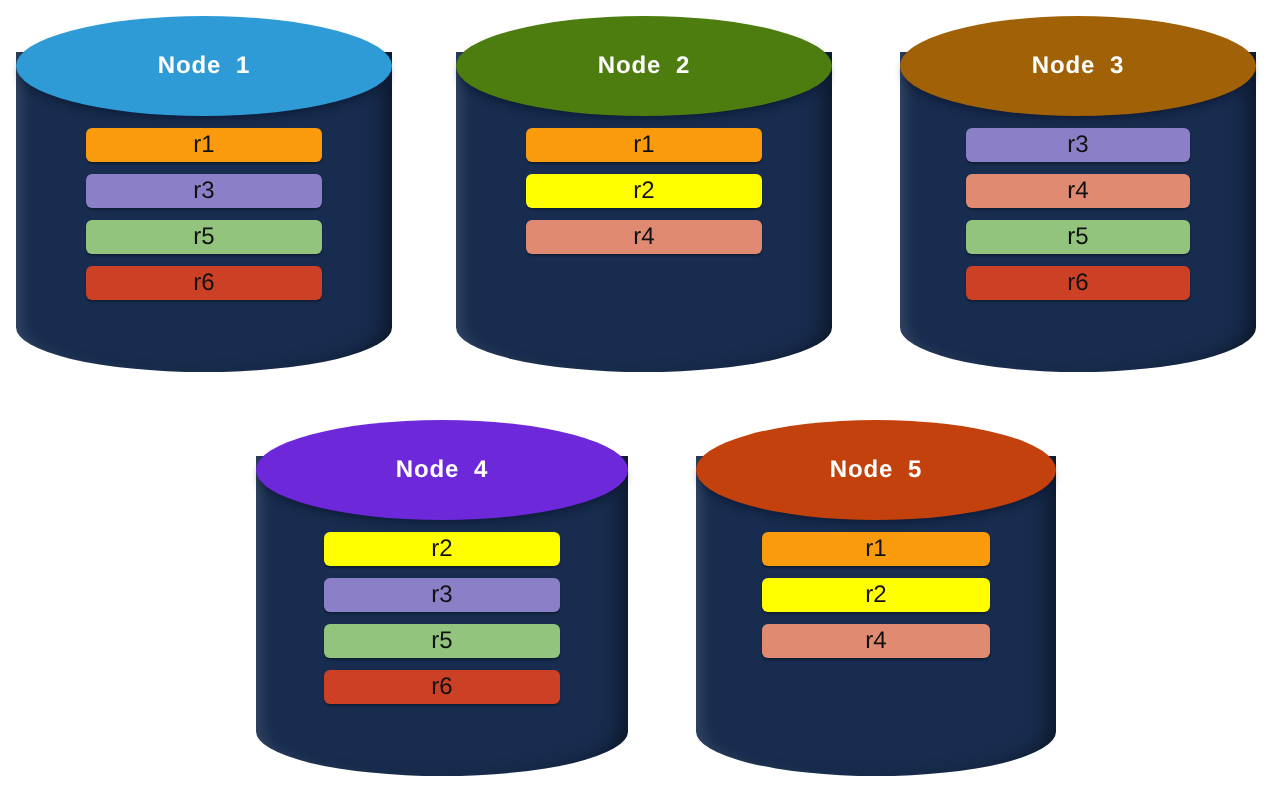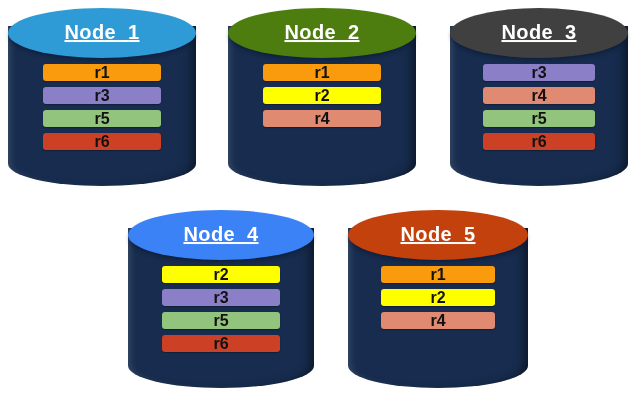--- a/index.html
+++ b/index.html
@@ -43,41 +43,40 @@
     box-shadow: 0 3px 5px -2px rgba(10,20,45,0.75);
   }
   .cyl-top-label {
     position: absolute;
     left: 0;
     right: 0;
     top: 50%;
     transform: translateY(-52%);
     text-align: center;
     color: #ffffff;
-    font-size: 20px;
+    font-size: 12px;
     font-weight: bold;
     letter-spacing: 0.4px;
     white-space: pre;
-    text-decoration: underline;
   }
   .bars {
     position: absolute;
     left: 0;
     right: 0;
     top: 56px;
   }
   .bar {
     position: relative;
     height: 17px;
     margin: 0 auto 6px auto;
     border-radius: 3px;
     text-align: center;
     line-height: 17px;
-    font-size: 16px;
-    font-weight: bold;
+    font-size: 12px;
+    font-weight: normal;
     color: #111111;
     box-shadow: 0 1px 1px rgba(0,0,0,0.30);
   }
 </style>
 </head>
 <body>
 
 <div id="canvas" style="background: rgb(255, 255, 255);">
     <div class="node" style="left: 8px; top: 8px; width: 188px; height: 178px;">
       <div class="cyl-body" style="background: rgb(23, 44, 78);"></div>
@@ -97,33 +96,33 @@
         <div class="cyl-top-label" style="color: rgb(255, 255, 255);">Node  2</div>
       </div>
       <div class="bars">
         <div class="bar" style="background: rgb(249, 155, 12); width: 118px;">r1</div>
         <div class="bar" style="background: rgb(255, 255, 0); width: 118px;">r2</div>
         <div class="bar" style="background: rgb(224, 138, 114); width: 118px;">r4</div>
       </div>
     </div>
     <div class="node" style="left: 450px; top: 8px; width: 178px; height: 178px;">
       <div class="cyl-body" style="background: rgb(23, 44, 78);"></div>
-      <div class="cyl-top" style="background: #404040;">
+      <div class="cyl-top" style="background: #a16207;">
         <div class="cyl-top-label" style="color: rgb(255, 255, 255);">Node  3</div>
       </div>
       <div class="bars">
         <div class="bar" style="background: rgb(139, 127, 199); width: 112px;">r3</div>
         <div class="bar" style="background: rgb(224, 138, 114); width: 112px;">r4</div>
         <div class="bar" style="background: rgb(146, 196, 125); width: 112px;">r5</div>
         <div class="bar" style="background: rgb(204, 65, 37); width: 112px;">r6</div>
       </div>
     </div>
     <div class="node" style="left: 128px; top: 210px; width: 186px; height: 178px;">
       <div class="cyl-body" style="background: rgb(23, 44, 78);"></div>
-      <div class="cyl-top" style="background: #3b82f6;">
+      <div class="cyl-top" style="background: #6d28d9;">
         <div class="cyl-top-label" style="color: rgb(255, 255, 255);">Node  4</div>
       </div>
       <div class="bars">
         <div class="bar" style="background: rgb(255, 255, 0); width: 118px;">r2</div>
         <div class="bar" style="background: rgb(139, 127, 199); width: 118px;">r3</div>
         <div class="bar" style="background: rgb(146, 196, 125); width: 118px;">r5</div>
         <div class="bar" style="background: rgb(204, 65, 37); width: 118px;">r6</div>
       </div>
     </div>
     <div class="node" style="left: 348px; top: 210px; width: 180px; height: 178px;">

